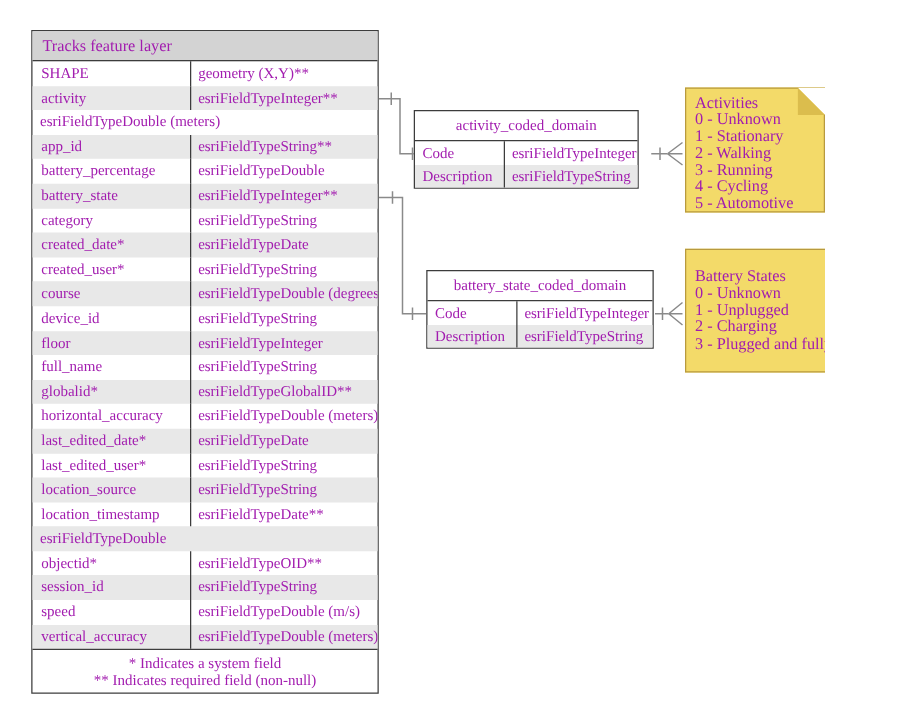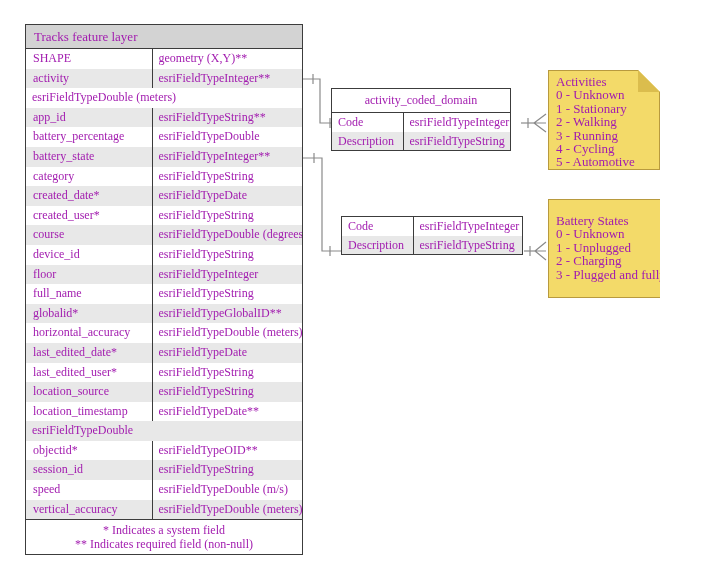--- a/index.html
+++ b/index.html
@@ -189,20 +189,21 @@
       <div class="n">Code</div>
       <div class="t">esriFieldTypeInteger</div>
     </div>
     <div class="dt-row shaded">
       <div class="n">Description</div>
       <div class="t">esriFieldTypeString</div>
     </div>
   </section>
 
   <section class="dtable" id="dt-battery">
+    <header class="dt-title">battery_state_coded_domain</header>
     <div class="dt-row">
       <div class="n">Code</div>
       <div class="t">esriFieldTypeInteger</div>
     </div>
     <div class="dt-row shaded">
       <div class="n">Description</div>
       <div class="t">esriFieldTypeString</div>
     </div>
   </section>
 

